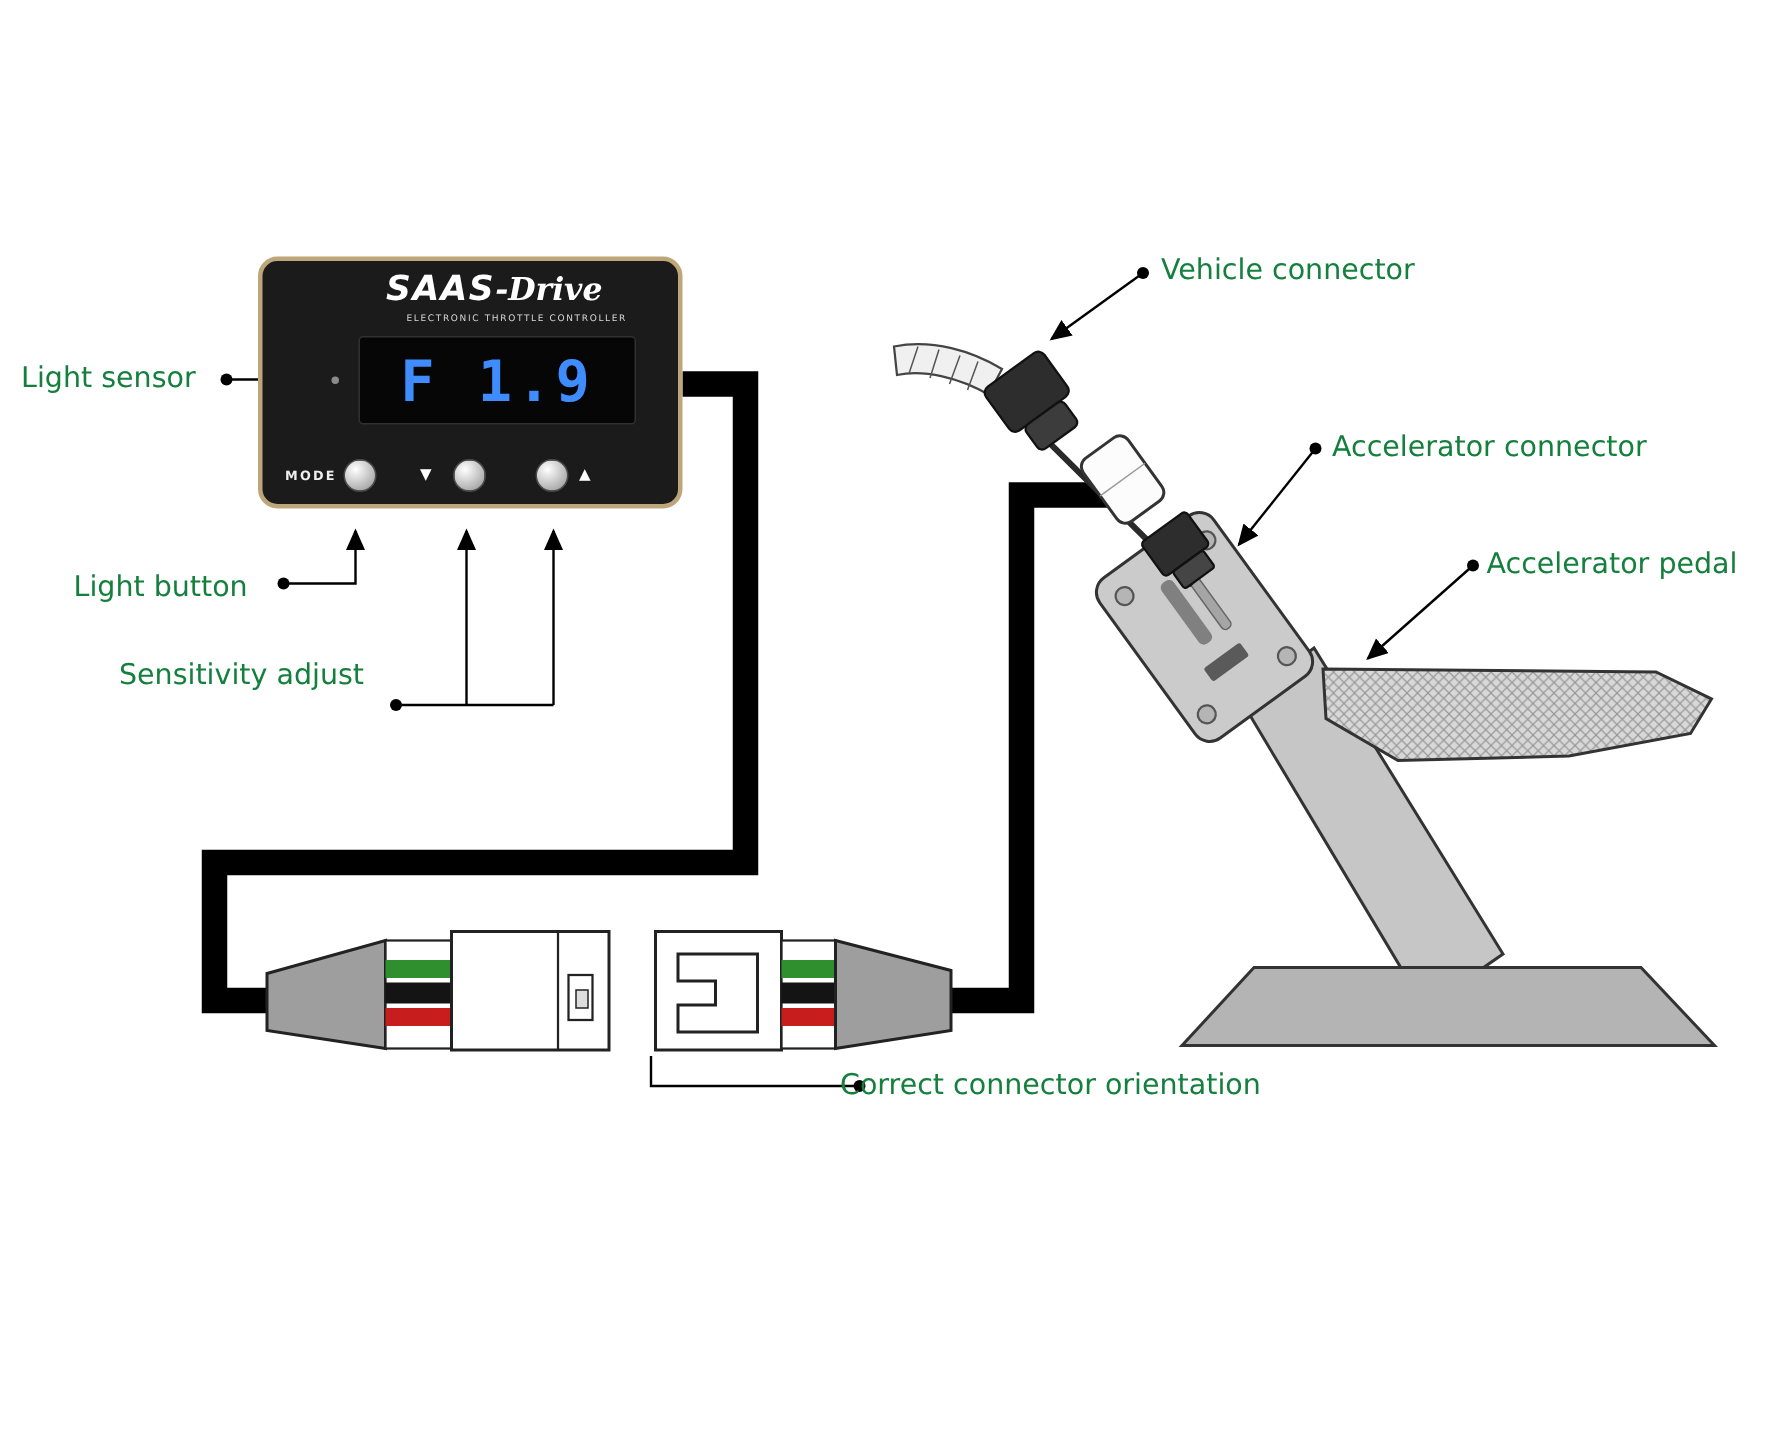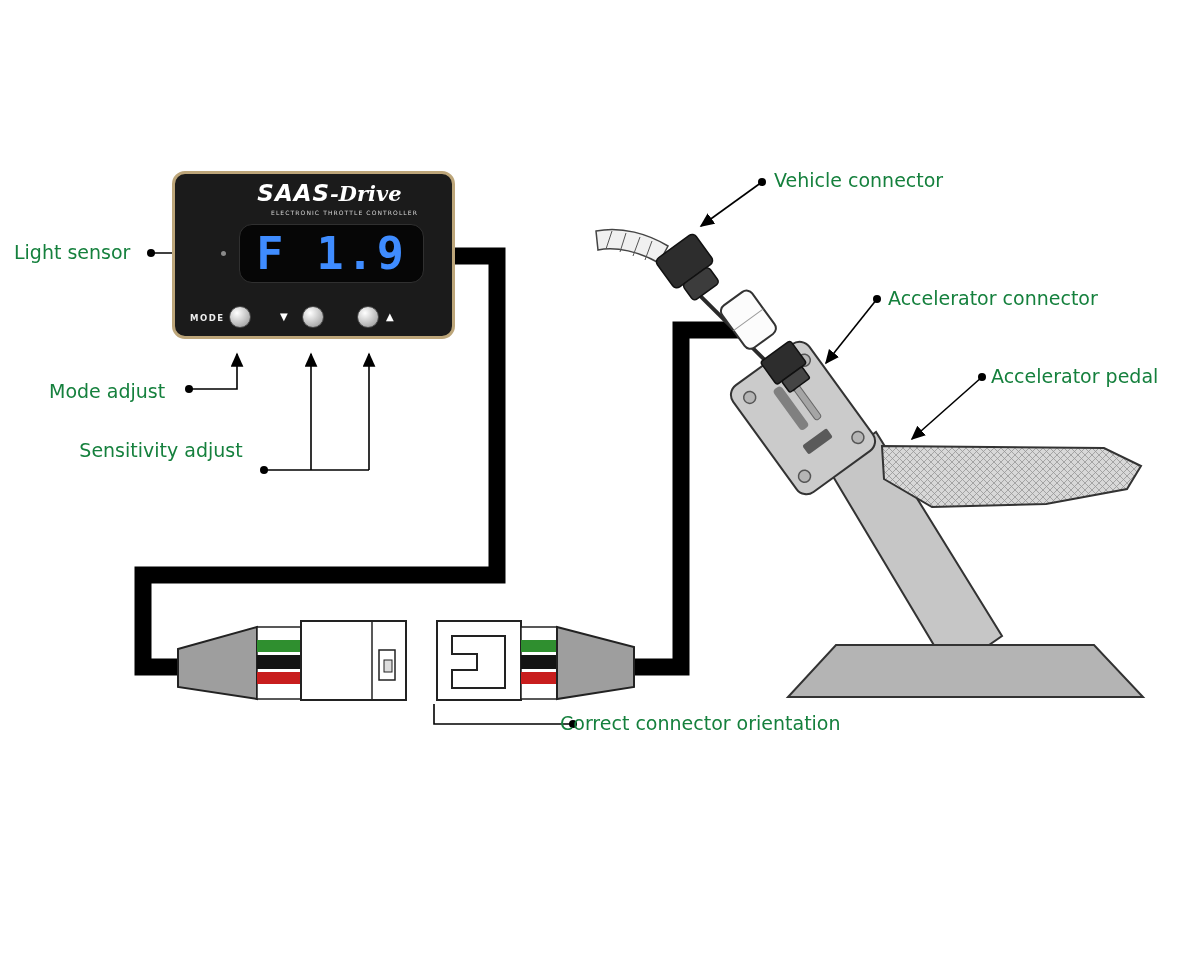--- a/index.html
+++ b/index.html
@@ -6,21 +6,21 @@
   .canvas{position:relative;width:1183px;height:957px;background:#ffffff;font-family:"DejaVu Sans",sans-serif;overflow:hidden;}
   .svg-layer{position:absolute;left:0;top:0;z-index:1;}
   .label{position:absolute;font-size:19px;color:#15803d;white-space:nowrap;z-index:3;}
   .label-center{text-align:center;line-height:26px;}
   
   .device{position:absolute;left:172px;top:171px;width:283px;height:168px;background:#1b1b1b;border:3px solid #bda67a;border-radius:13px;box-sizing:border-box;z-index:2;}
   .logo-row{position:absolute;left:16px;top:6px;width:100%;text-align:center;color:#fff;}
   .brand{font-style:italic;font-weight:bold;font-size:23px;letter-spacing:1px;}
   .product{font-family:"DejaVu Serif",serif;font-style:italic;font-weight:bold;font-size:21px;}
   .subtitle{position:absolute;left:0;top:35px;width:100%;text-align:center;padding-left:62px;box-sizing:border-box;color:#d8d8d8;font-size:6px;letter-spacing:1.1px;}
-  .display{position:absolute;left:64px;top:50px;width:183px;height:57px;background:#060606;border:1px solid #303030;border-radius:13px;display:flex;align-items:center;justify-content:center;font-family:"DejaVu Sans Mono",monospace;font-weight:bold;font-size:45px;letter-spacing:3px;color:#3f8cff;}
+  .display{position:absolute;left:64px;top:50px;width:183px;height:57px;background:#060606;border:1px solid #303030;border-radius:3px;display:flex;align-items:center;justify-content:center;font-family:"DejaVu Sans Mono",monospace;font-weight:bold;font-size:38px;letter-spacing:3px;color:#3f8cff;}
   .sensor-dot{position:absolute;left:46px;top:77px;width:5px;height:5px;border-radius:50%;background:#8a8a8a;}
   .btn{position:absolute;width:22px;height:22px;border-radius:50%;border:1px solid #4a4a4a;background:radial-gradient(circle at 35% 30%, #ffffff, #c2c2c2 55%, #8f8f8f);box-sizing:border-box;}
   .mode-label{position:absolute;left:15px;top:139px;color:#eee;font-size:8.5px;font-weight:bold;letter-spacing:1.5px;}
   .tri{position:absolute;color:#fff;font-size:10px;}
 </style>
 </head>
 <body>
 
 <div class="canvas">
 
@@ -129,21 +129,21 @@
     <div class="sensor-dot"></div>
     <span class="mode-label">MODE</span>
     <div class="btn" style="left:54px;top:132px;"></div>
     <span class="tri" style="left:105px;top:137px;">▼</span>
     <div class="btn" style="left:127px;top:132px;"></div>
     <div class="btn" style="left:182px;top:132px;"></div>
     <span class="tri" style="left:211px;top:137px;">▲</span>
   </div>
 
   <div class="label" style="left:14px;top:241px;">Light sensor</div>
-  <div class="label" style="left:49px;top:380px;">Mode adjust</div>
+  <div class="label" style="left:49px;top:380px;">Light button</div>
   <div class="label label-center" style="left:58px;top:437px;width:206px;">
     <div>Sensitivity adjust</div>
   </div>
   <div class="label" style="left:774px;top:169px;">Vehicle connector</div>
   <div class="label" style="left:888px;top:287px;">Accelerator connector</div>
   <div class="label" style="left:991px;top:365px;">Accelerator pedal</div>
   <div class="label" style="left:560px;top:712px;">Correct connector orientation</div>
 
 </div>
 

